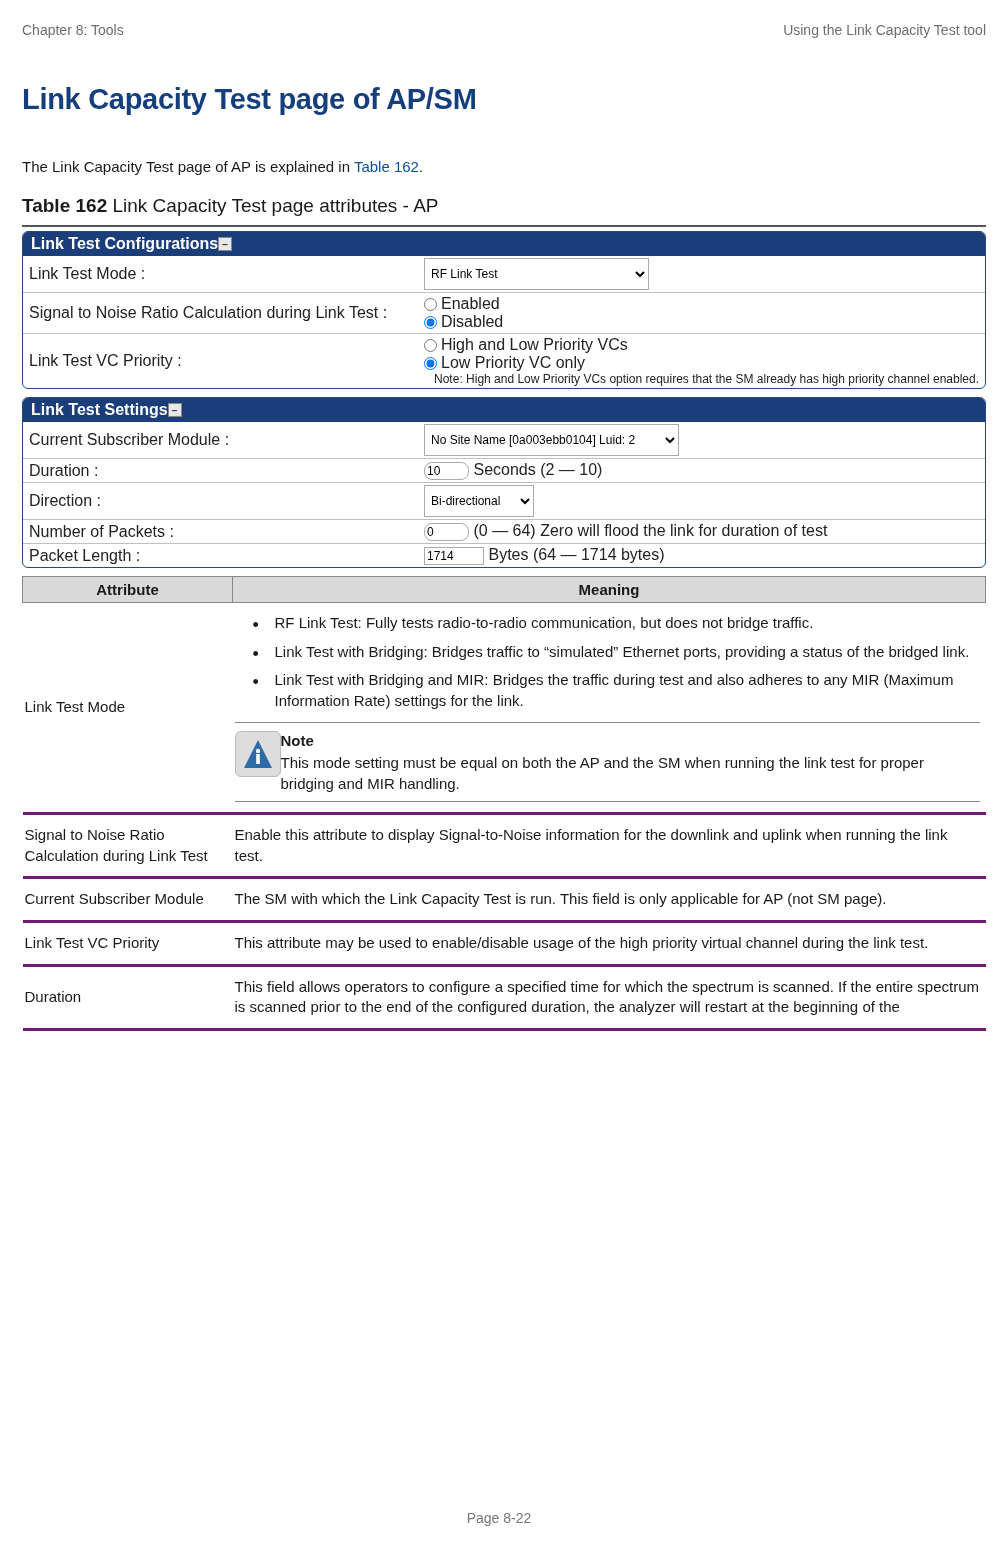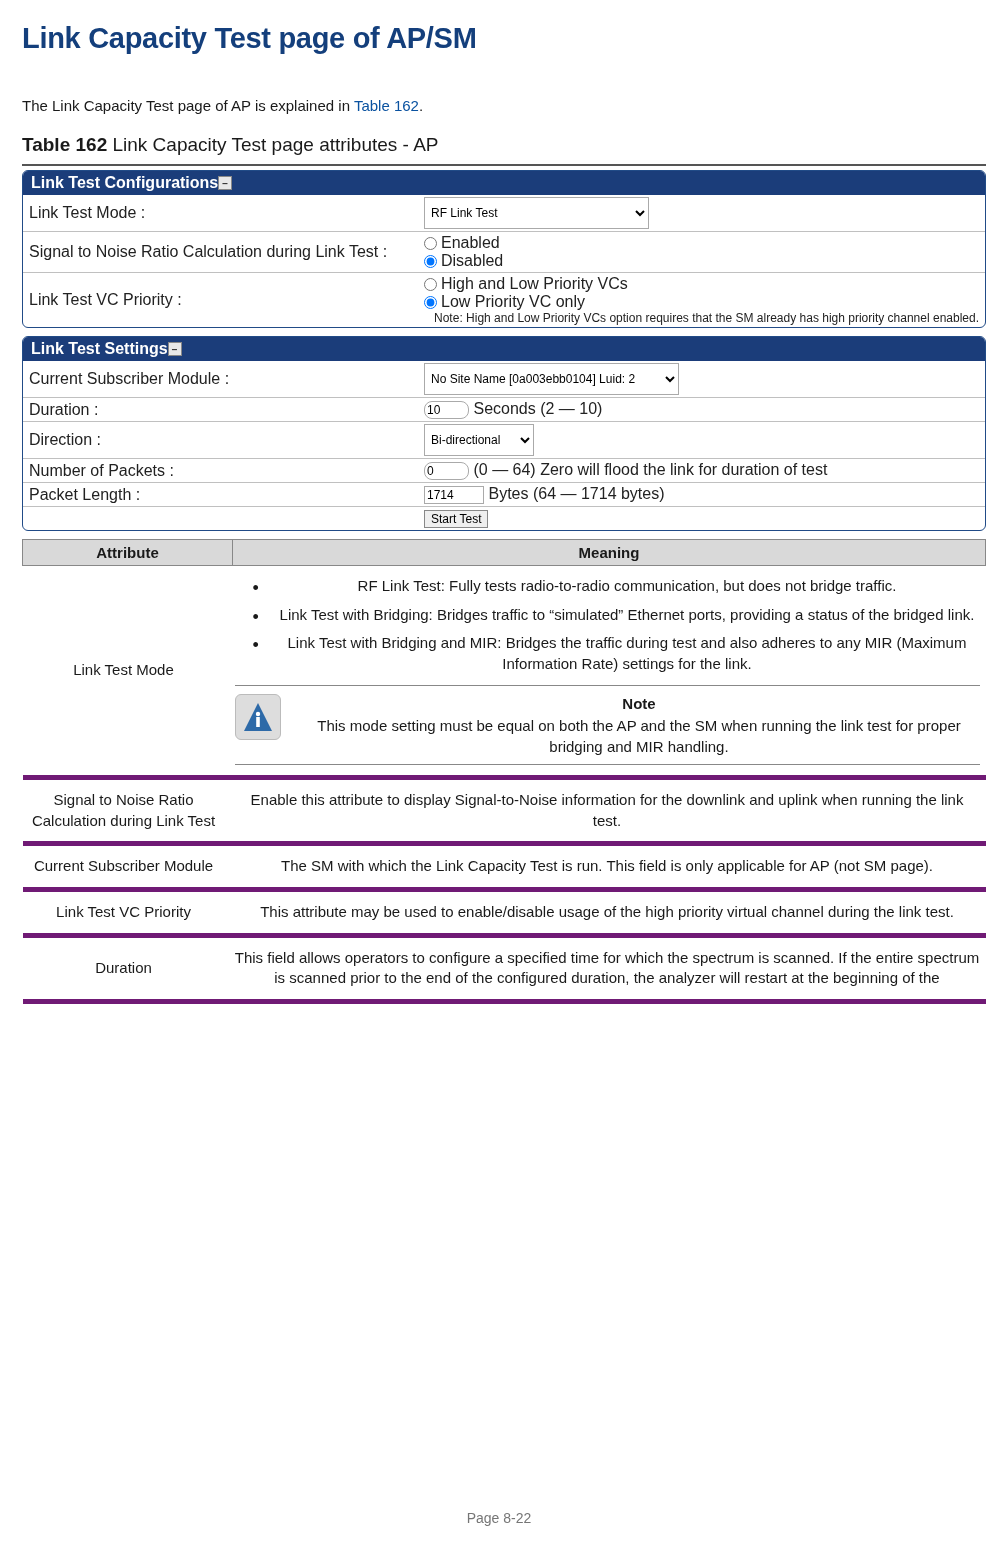--- a/index.html
+++ b/index.html
@@ -90,39 +90,37 @@
     text-align: center;
     font-weight: bold;
     padding: 4px 6px;
     border: 1px solid #888;
     font-size: 15px;
   }
   .attr-table .col-attr { width: 210px; }
   .attr-table td {
     padding: 10px 6px 10px 2px;
     vertical-align: middle;
-    border-bottom: 5px solid #701a75;
+    border-bottom: 3px solid #701a75;
     font-size: 15px;
     line-height: 1.38;
-    text-align: center;
   }
   .attr-table td:first-child { padding-right: 10px; }
   .attr-table ul { list-style: none; padding-left: 28px; }
   .attr-table ul li { position: relative; margin-bottom: 8px; padding-left: 12px; }
   .attr-table ul li:last-child { margin-bottom: 0; }
   .attr-table ul li::before {
     content: "•"; position: absolute; left: -10px; top: 0; font-size: 18px;
   }
   .note-block {
     border-top: 1px solid #888;
     border-bottom: 1px solid #888;
     margin-top: 10px;
     padding: 8px 0 6px 0;
     display: flex;
-    gap: 18px;
   }
   .note-icon {
     width: 46px; height: 46px; flex-shrink: 0;
     background: #ddd; border: 1px solid #bbb; border-radius: 6px;
     display: flex; align-items: center; justify-content: center;
   }
   .note-icon svg { width: 32px; height: 32px; }
   .note-text b { font-weight: bold; display: block; margin-bottom: 2px; }
 
   .page-footer {
@@ -131,20 +129,24 @@
     width: 100%;
     text-align: center;
     color: #767676;
     font-size: 14px;
   }
 </style>
 </head>
 <body>
 
 <div class="page">
+  <div class="header-row">
+    <span>Chapter 8:  Tools</span>
+    <span>Using the Link Capacity Test tool</span>
+  </div>
 
   <h1 class="section-title">Link Capacity Test page of AP/SM</h1>
 
   <p class="intro-para">
     <span>The Link Capacity Test page of AP is explained in </span><span class="xref">Table 162</span><span>.</span>
   </p>
 
   <p class="table-caption">
     <b>Table 162</b><span> Link Capacity Test page attributes - AP</span>
   </p>
@@ -231,26 +233,20 @@
         <td>
           <input type="text" class="tiny-input" value="0" style="">
           <span> (0 — 64) Zero will flood the link for duration of test</span>
         </td>
       </tr>
       <tr>
         <td class="label-col">Packet Length :</td>
         <td>
           <input type="text" class="mid-input" value="1714" style="">
           <span> Bytes (64 — 1714 bytes)</span>
-        </td>
-      </tr>
-      <tr>
-        <td class="label-col"></td>
-        <td class="start-row">
-          <button>Start Test</button>
         </td>
       </tr>
     </tbody>
       </table>
   </div>
 
   <table class="attr-table">
     <thead>
       <tr>
         <th class="col-attr">Attribute</th>

